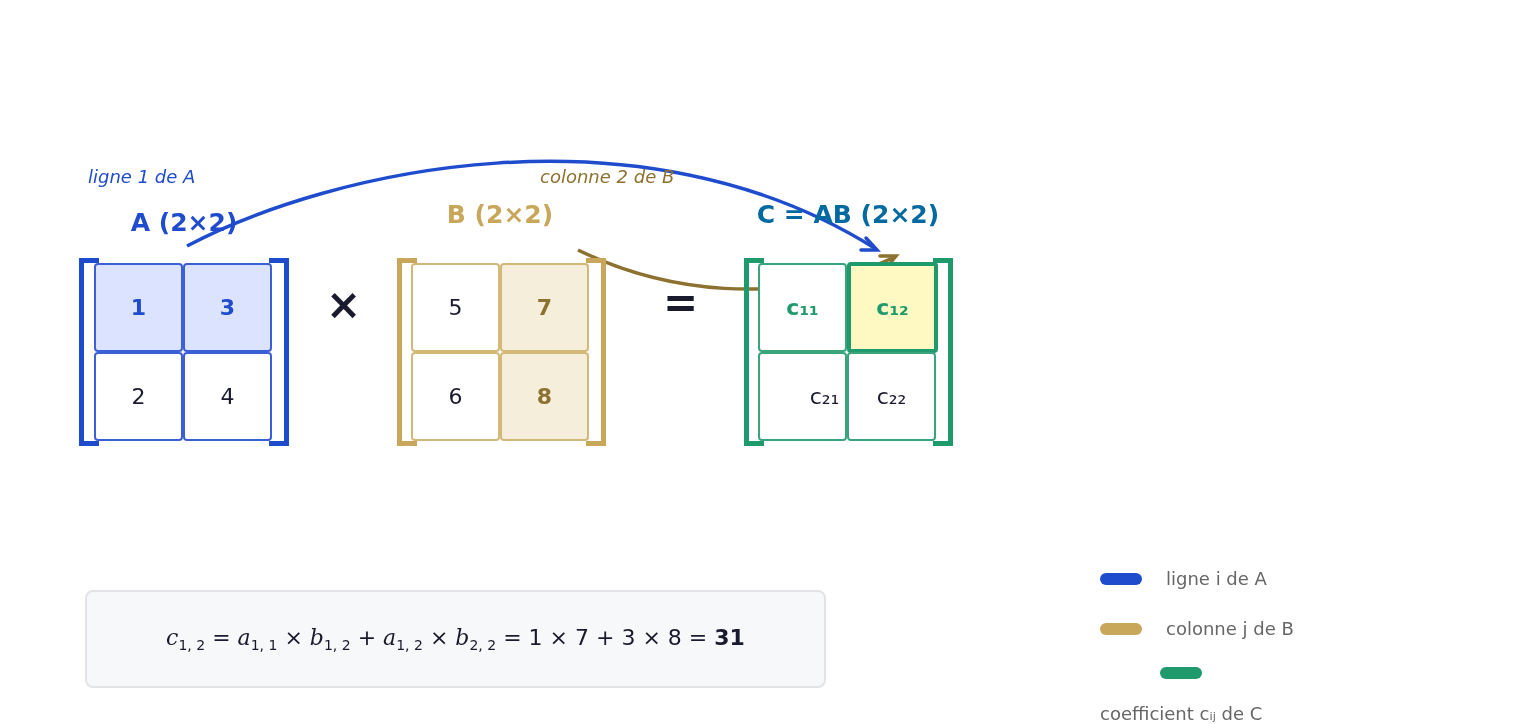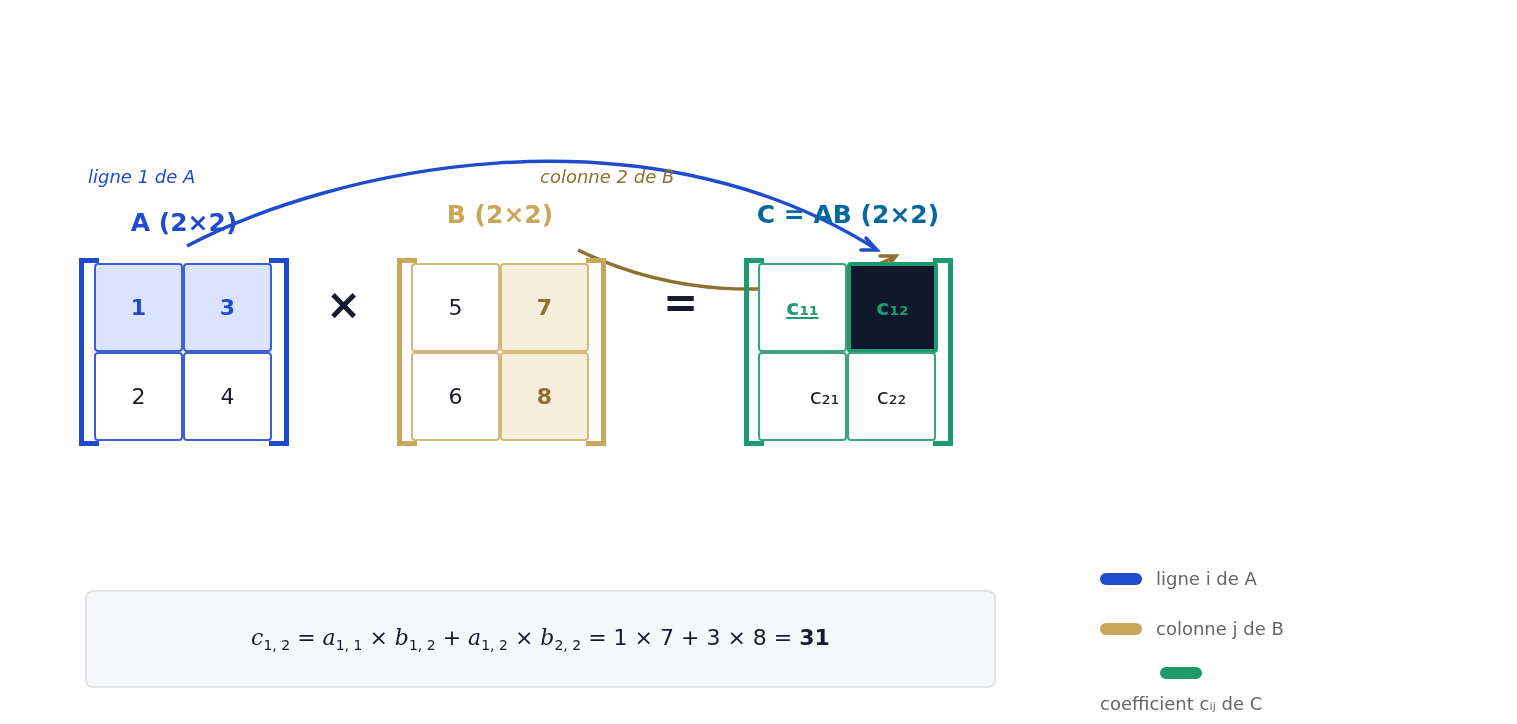--- a/index.html
+++ b/index.html
@@ -7,26 +7,26 @@
   .abs { position: absolute; }
   .label-italic { font-style: italic; font-size: 18px; }
   .mat-title { font-weight: bold; font-size: 25px; text-align: center; white-space: nowrap; }
   .bracket { position: absolute; width: 20px; height: 188px; box-sizing: border-box; }
   .bracket.left { border-left: 5px solid; border-top: 5px solid; border-bottom: 5px solid; }
   .bracket.right { border-right: 5px solid; border-top: 5px solid; border-bottom: 5px solid; }
   .cell { position: absolute; width: 89px; height: 89px; box-sizing: border-box; border: 2px solid; border-radius: 4px;
           display: flex; align-items: center; justify-content: center; font-size: 22px; color: #1a1a2e; background: #fff; }
   .cell.bold { font-weight: bold; }
   .op { position: absolute; font-size: 42px; font-weight: bold; color: #1a1a2e; }
-  .formula-box { position: absolute; left: 85px; top: 590px; width: 911px; height: 98px; box-sizing: border-box;
+  .formula-box { position: absolute; left: 85px; top: 590px; width: 741px; height: 98px; box-sizing: border-box;
                  background: #f7f8fa; border: 2px solid #e2e3e6; border-radius: 8px;
                  display: flex; align-items: center; justify-content: center; font-size: 22px; color: #1a1a2e; }
   .formula-box i { font-family: "DejaVu Serif", serif; }
   .formula-box sub { font-size: 14px; }
-  .legend-row { position: absolute; left: 1100px; display: flex; align-items: center; gap: 14px; font-size: 18px; color: #666; }
+  .legend-row { position: absolute; left: 1100px; display: flex; align-items: center; gap: 24px; font-size: 18px; color: #666; }
   .swatch { width: 42px; height: 12px; border-radius: 6px; }
   svg.arrows { position: absolute; left: 0; top: 0; }
 </style>
 </head>
 <body>
 
 <svg class="arrows" width="1517" height="724">
   <path d="M187 246 C 330 170, 640 100, 876 249" fill="none" stroke="#1f4ccc" stroke-width="3.5"></path>
   <path d="M866 238 L877 250 L861 250" fill="none" stroke="#1f4ccc" stroke-width="3.5" stroke-linecap="round"></path>
   <path d="M578 250 C 660 290, 780 310, 895 257" fill="none" stroke="#8c7130" stroke-width="3.5"></path>
@@ -52,22 +52,22 @@
 <div class="cell" style="left:411px;top:263px;border-color:#d4b878;">5</div>
 <div class="cell bold" style="left:500px;top:263px;border-color:#d4b878;background:#f5eedb;color:#8c7130;">7</div>
 <div class="cell" style="left:411px;top:352px;border-color:#d4b878;">6</div>
 <div class="cell bold" style="left:500px;top:352px;border-color:#d4b878;background:#f5eedb;color:#8c7130;">8</div>
 
 <div class="op" style="left:663px;top:278px;">=</div>
 
 <div class="abs mat-title" style="left:738px;top:200px;width:220px;color:#0369a1;">C = AB (2×2)</div>
 <div class="bracket left" style="left:744px;top:258px;border-color:#1e9a6c;"></div>
 <div class="bracket right" style="left:933px;top:258px;border-color:#1e9a6c;"></div>
-<div class="cell bold" style="left:758px;top:263px;border-color:#3aa57d;color:#1e9a6c;text-decoration:underline;">c₁₁</div>
-<div class="cell bold" style="left:847px;top:262px;border:4px solid #1e9a6c;background:#0f172a;color:#1e9a6c;width:91px;height:91px;">c₁₂</div>
+<div class="cell bold" style="left:758px;top:263px;border-color:#3aa57d;color:#1e9a6c;">c₁₁</div>
+<div class="cell bold" style="left:847px;top:262px;border:4px solid #1e9a6c;background:#fef9c3;color:#1e9a6c;width:91px;height:91px;">c₁₂</div>
 <div class="cell" style="left:758px;top:352px;border-color:#3aa57d;padding-left:44px;">c₂₁</div>
 <div class="cell" style="left:847px;top:352px;border-color:#3aa57d;">c₂₂</div>
 
 <div class="formula-box">
   <span>
     <i>c</i><sub>1, 2</sub>
     =
     <i>a</i><sub>1, 1</sub>
     ×
     <i>b</i><sub>1, 2</sub>

